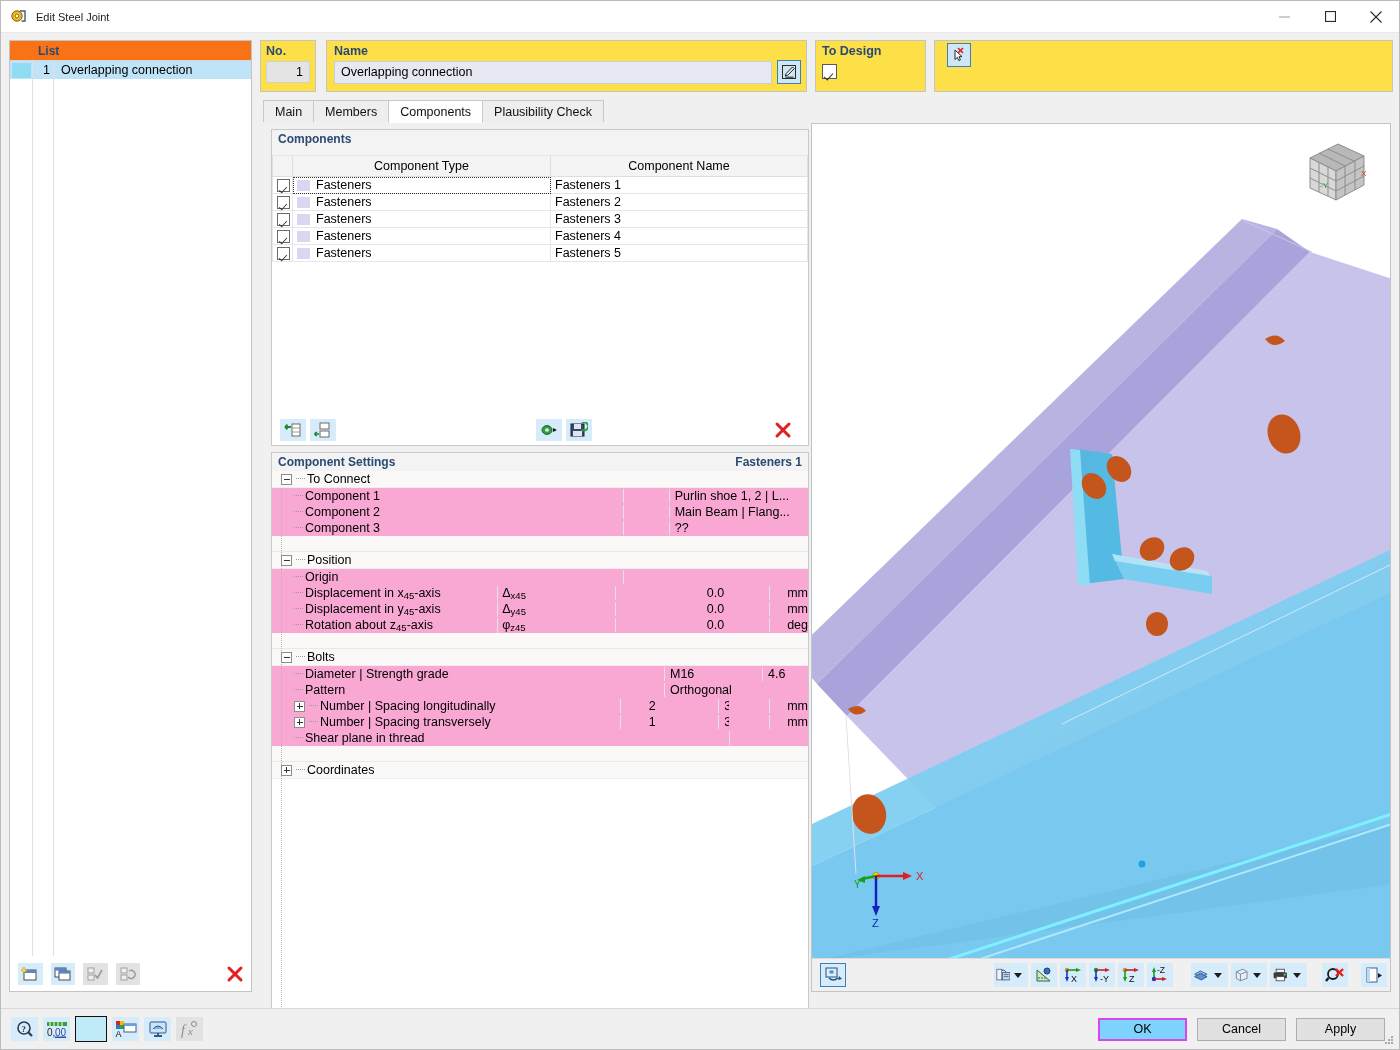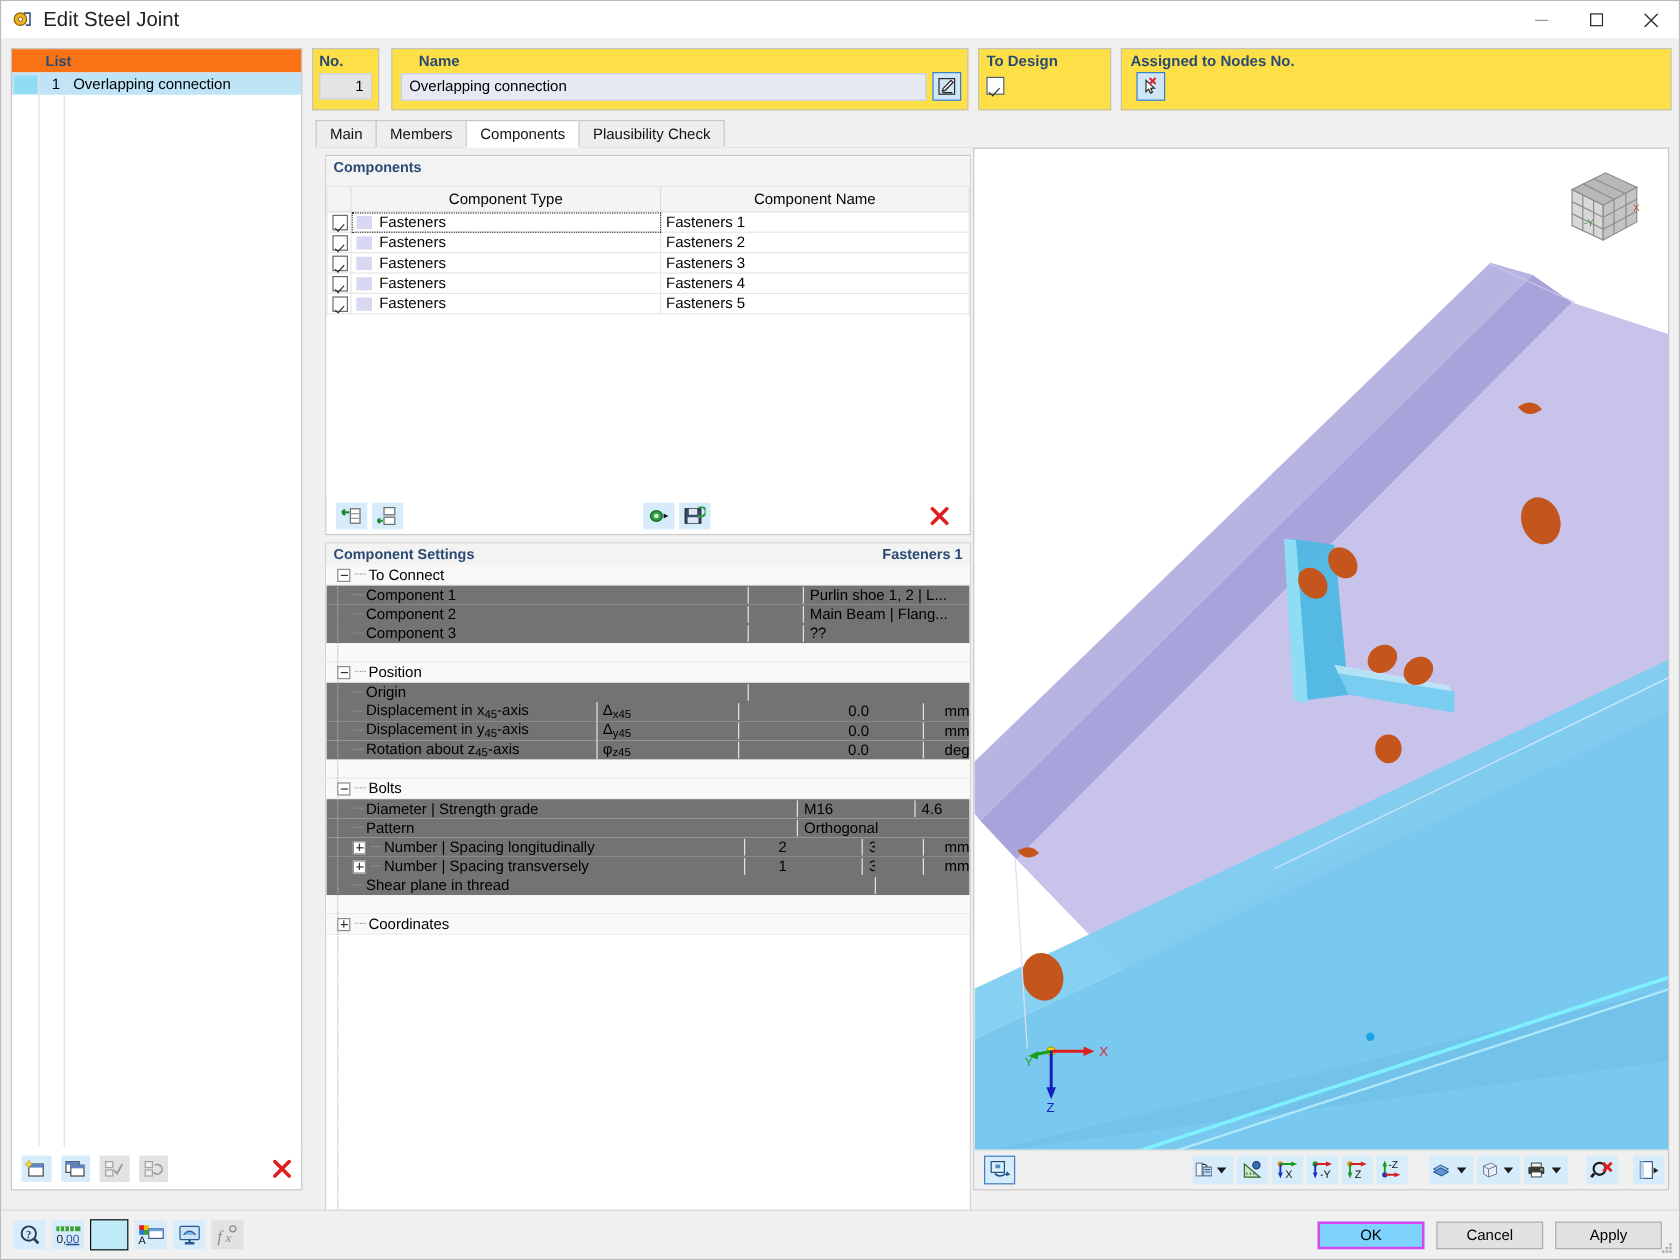--- a/index.html
+++ b/index.html
@@ -10,21 +10,21 @@
     font-size:12.5px;
     color:#000;
     overflow:hidden;
     -webkit-font-smoothing:antialiased;
   }
   .win{position:relative;width:1400px;height:1050px;background:#f0f0f0;box-sizing:border-box;border:1px solid #bcbcbc;}
 
   
   .titlebar{height:31px;background:#ffffff;display:flex;align-items:center;border-bottom:1px solid #e8e8e8;}
   .titlebar .app-icon{width:18px;height:18px;margin-left:9px;margin-right:8px;position:relative;flex:0 0 auto;}
-  .titlebar .ttl{font-size:17px;color:#222;}
+  .titlebar .ttl{font-size:11px;color:#222;}
   .wbtns{margin-left:auto;display:flex;height:31px;}
   .wbtn{width:46px;height:31px;display:flex;align-items:center;justify-content:center;font-size:13px;color:#444;}
 
   
   .body{position:absolute;left:0;top:31px;right:0;bottom:0;}
 
   
   .listpanel{position:absolute;left:8px;top:8px;width:243px;height:952px;background:#fff;border:1px solid #c4c4c4;box-sizing:border-box;}
   .listhdr{height:19px;background:#f97316;border-bottom:1px solid #d6d6d6;display:flex;align-items:center;font-weight:bold;color:#2b4a73;font-size:12px;}
   .listhdr .c0{width:22px;}
@@ -75,21 +75,21 @@
   .ticon{width:26px;height:22px;background:#d6ecfa;display:flex;align-items:center;justify-content:center;margin-right:4px;}
   .ticon.plain{background:transparent;}
 
   
   .settings{position:absolute;left:0;right:0;top:18px;bottom:0;overflow:hidden;background:#fff;}
   .secrow{display:flex;align-items:center;height:16px;font-size:12.5px;background:#faf9f7;border-bottom:1px solid #eee;}
   .exp{width:11px;height:11px;border:1px solid #8c8c8c;background:#fff;margin-left:9px;margin-right:4px;position:relative;box-sizing:border-box;flex:0 0 auto;}
   .exp:before{content:"";position:absolute;left:1.5px;top:4px;width:6px;height:1px;background:#333;}
   .exp.plus:after{content:"";position:absolute;left:4px;top:1.5px;width:1px;height:6px;background:#333;}
   .dots{width:9px;height:1px;border-top:1px dotted #999;margin-right:2px;flex:0 0 auto;}
-  .item{display:flex;height:16px;font-size:12.5px;align-items:center;background:#737373;gap:40px;}
+  .item{display:flex;height:16px;font-size:12.5px;align-items:center;background:#f9a8d4;gap:40px;}
   .item .nm{width:268px;display:flex;align-items:center;overflow:hidden;white-space:nowrap;}
   .item .sym{width:44px;border-left:1px solid #e3e3e3;padding-left:4px;box-sizing:border-box;overflow:hidden;}
   .item .v1{flex:1;border-left:1px solid #e3e3e3;padding-left:5px;box-sizing:border-box;overflow:hidden;white-space:nowrap;}
   .item .v2{width:160px;border-left:1px solid #e3e3e3;padding-left:5px;box-sizing:border-box;overflow:hidden;white-space:nowrap;text-overflow:ellipsis;}
   .item .unit{width:40px;border-left:1px solid #e3e3e3;padding-left:17px;box-sizing:border-box;}
   .ind{margin-left:22px;}
   .vline{position:absolute;left:9px;top:18px;bottom:0;width:1px;border-left:1px dotted #b4b4b4;}
   .num-r{text-align:right;padding-right:5px !important;}
   .sub{font-size:9.5px;vertical-align:-2px;}
 
@@ -198,42 +198,41 @@
         </div>
       </div>
     </div>
 
     <div class="fbox" style="left:259px;top:8px;width:56px;height:52px;">
       <div class="flabel" style="padding:3px 0 0 5px">No.</div>
       <div class="fld ro" style="margin:3px 5px 0 5px;height:22px;">1</div>
     </div>
 
     <div class="fbox" style="left:325px;top:8px;width:481px;height:52px;">
-      <div class="flabel" style="padding:3px 0 0 22px">Name</div>
+      <div class="flabel" style="padding:3px 0 0 7px">Name</div>
       <div style="display:flex;align-items:center;padding:2px 5px 0 7px;">
         <div class="fld" style="flex:1;height:23px;" title="Overlapping connection">Overlapping connection</div>
         <div class="smbtn" style="margin-left:5px;">
           <svg width="16" height="16" viewBox="0 0 16 16">
             <rect x="1.5" y="1.5" width="13" height="13" fill="none" stroke="#2b2b2b" stroke-width="1"></rect>
             <path d="M11.5 3 L13.2 4.7 L6.6 11.3 L4.3 12 L5 9.7 Z" fill="#f0f0f0" stroke="#1c1c1c" stroke-width="1"></path>
             <line x1="4.5" y1="13.2" x2="12.6" y2="13.2" stroke="#1c1c1c" stroke-width="1"></line>
           </svg>
         </div>
       </div>
     </div>
 
     <div class="fbox" style="left:814px;top:8px;width:111px;height:52px;">
       <div class="flabel" style="padding:3px 0 0 6px">To Design</div>
       <div style="padding:6px 0 0 6px;">
         <span class="chk on"></span>
       </div>
     </div>
 
     <div class="fbox" style="left:933px;top:8px;width:459px;height:52px;">
-      <div class="flabel" style="padding:3px 0 0 7px">Assigned to Nodes No.</div>
       <div style="display:flex;align-items:center;padding:2px 5px 0 7px;">
         <div class="smbtn" style="margin-left:5px;">
           <svg width="16" height="16" viewBox="0 0 16 16">
             <path d="M4 3 L4 12.5 L6.3 10.3 L7.8 13.6 L9.4 12.8 L8 9.7 L11 9.6 Z" fill="#fff" stroke="#2b2b2b" stroke-width="1"></path>
             <line x1="7" y1="1" x2="12" y2="6" stroke="#e02020" stroke-width="1.6"></line>
             <line x1="12" y1="1" x2="7" y2="6" stroke="#e02020" stroke-width="1.6"></line>
           </svg>
         </div>
       </div>
     </div>

